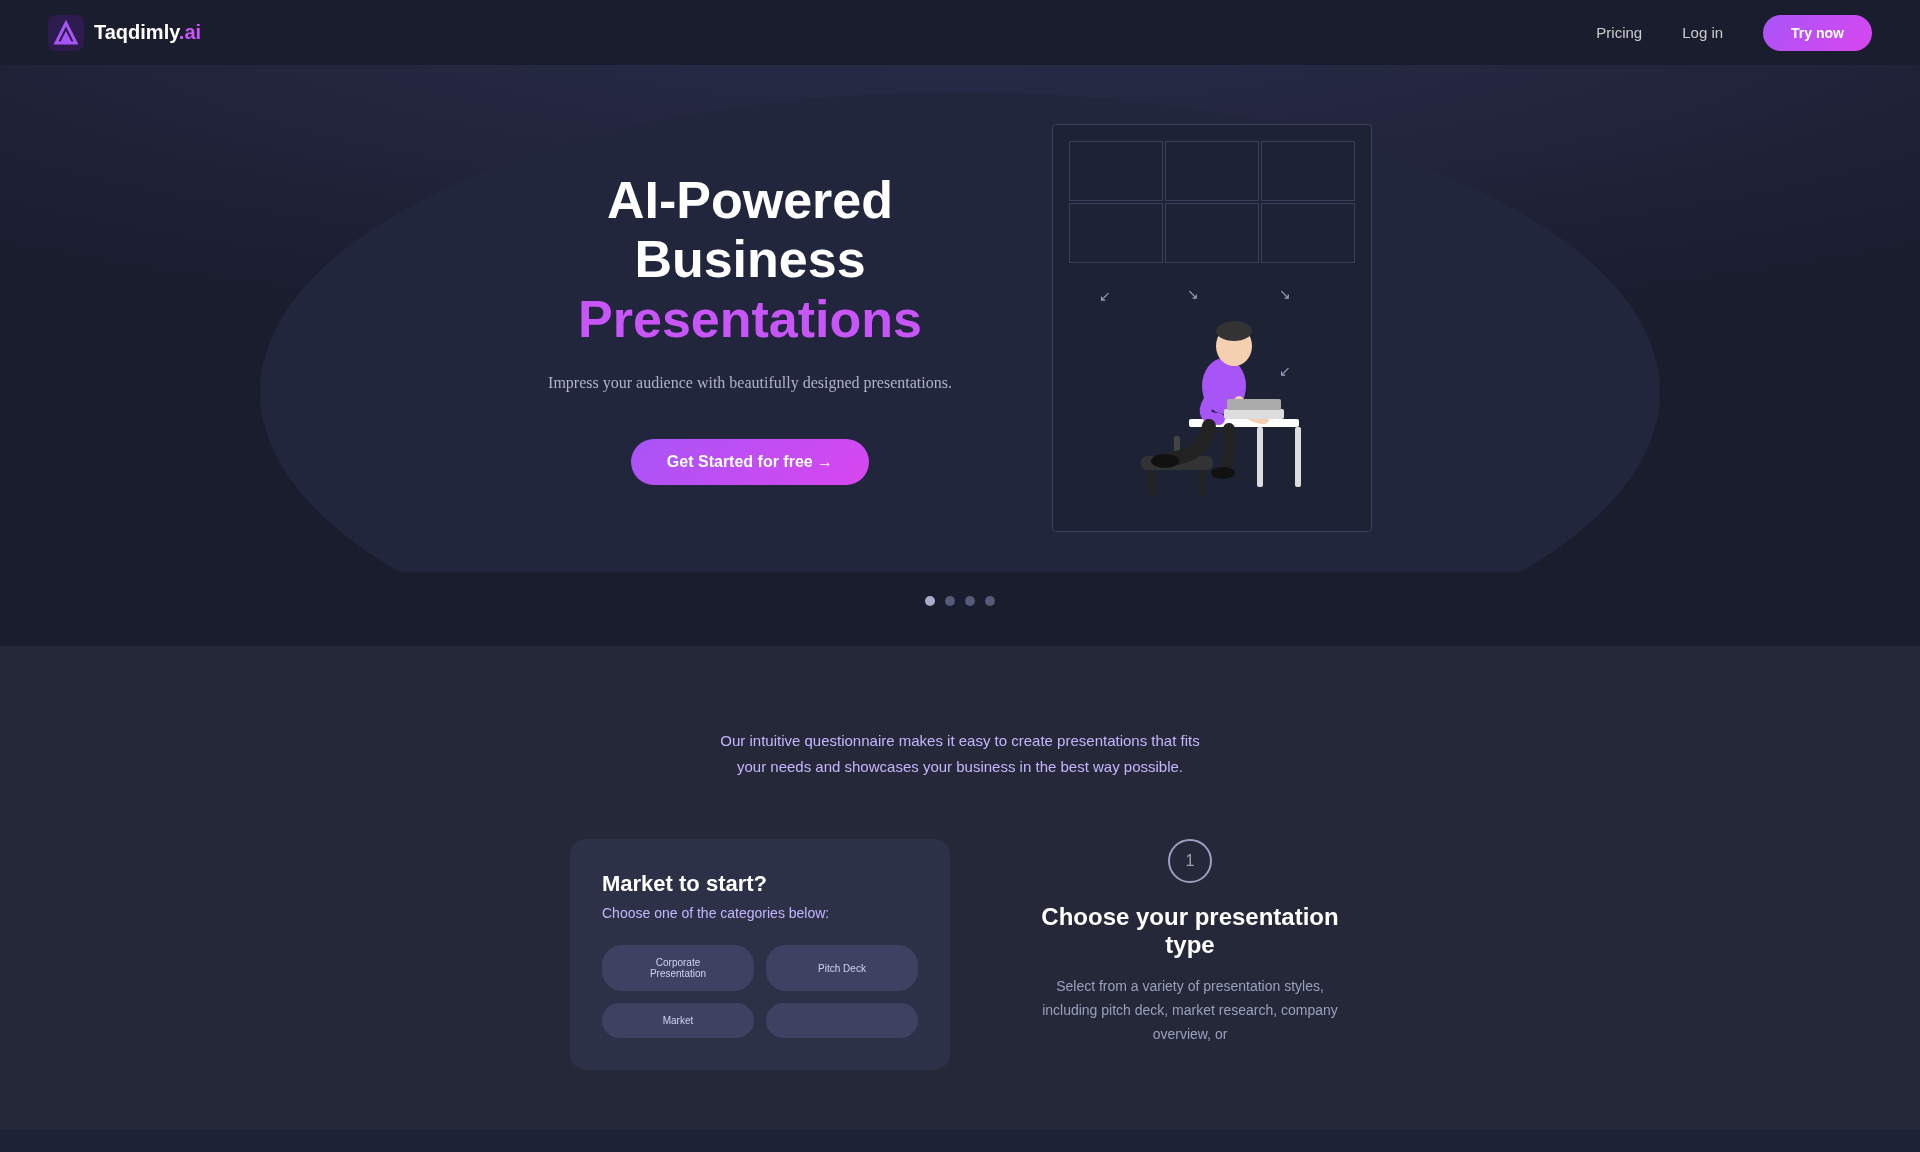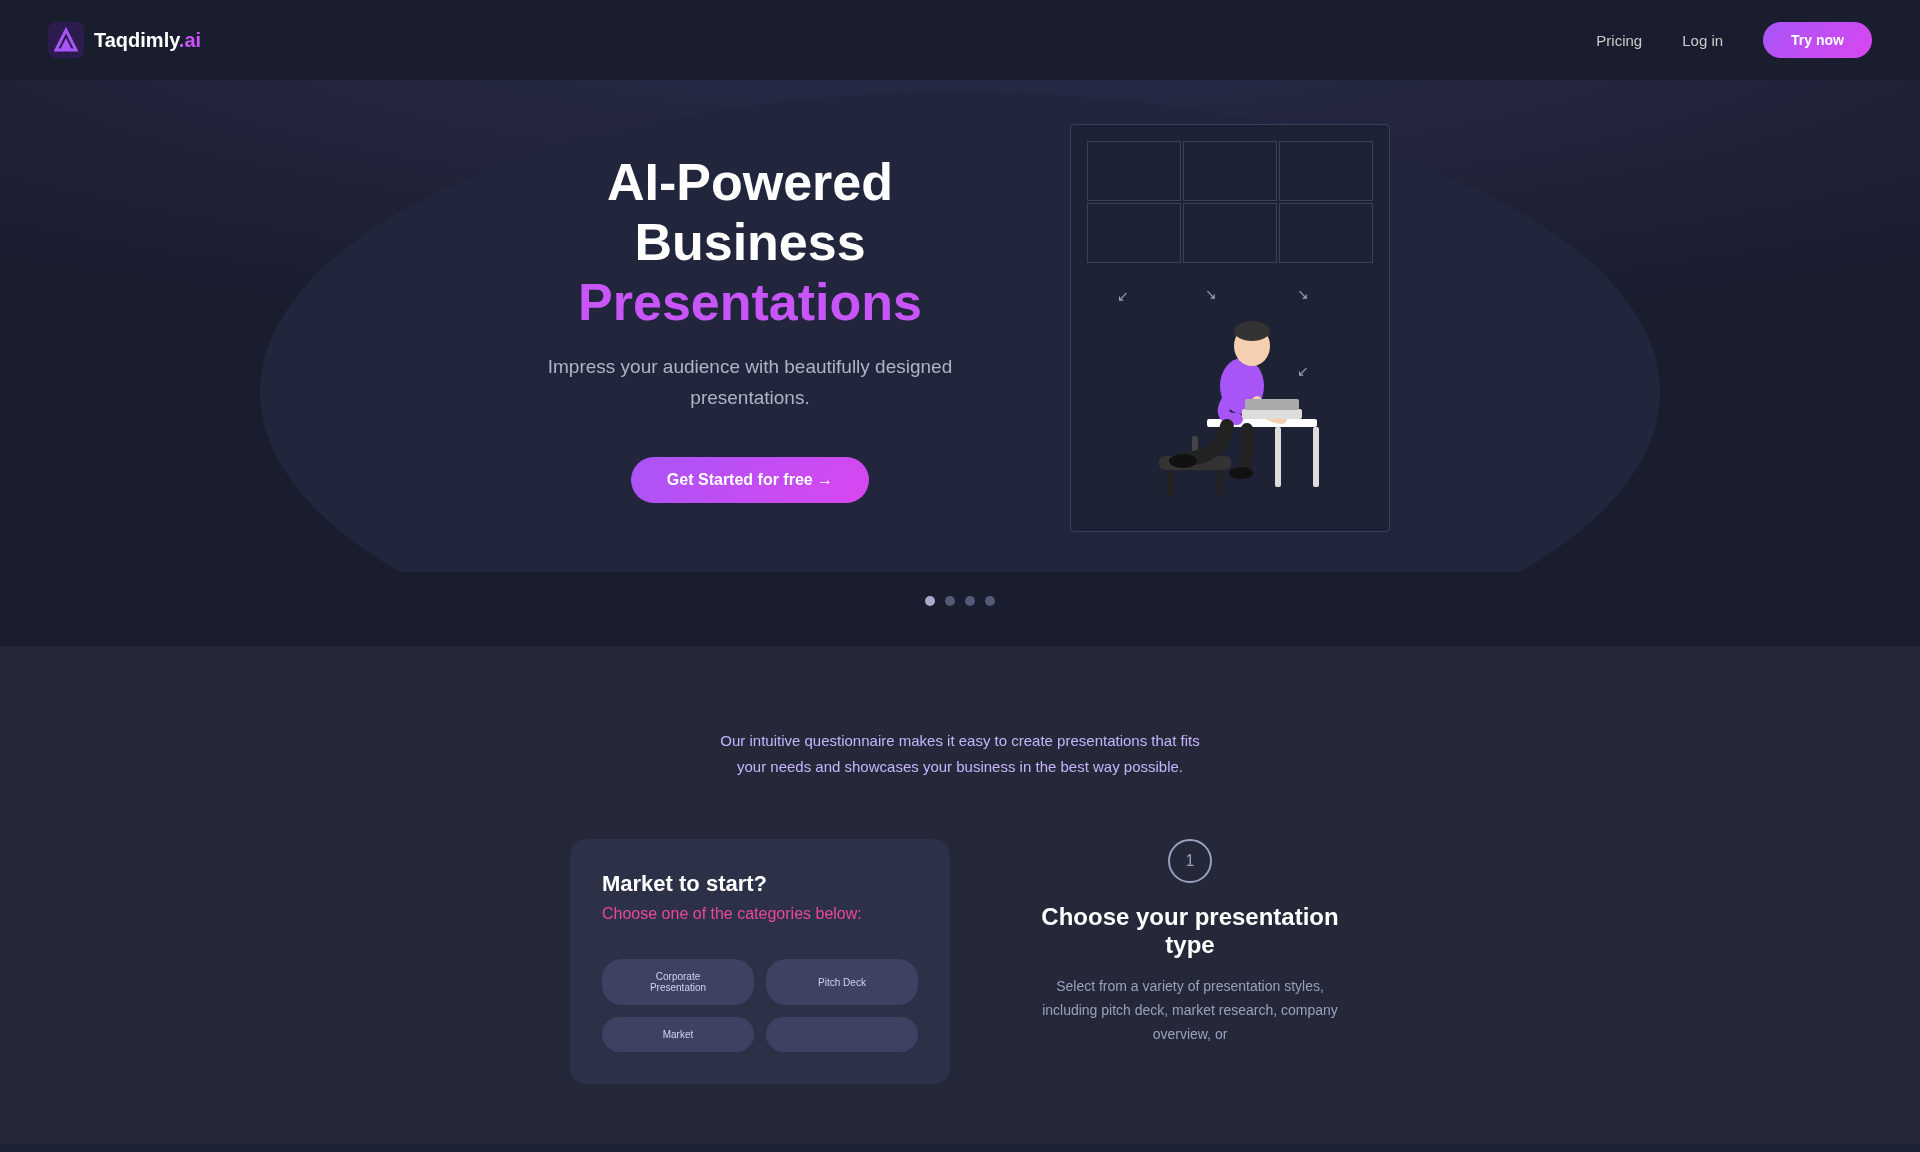--- a/index.html
+++ b/index.html
@@ -9,21 +9,21 @@
       color: #ffffff;
       overflow-x: hidden;
     }
 
     
     nav {
       display: flex;
       align-items: center;
       justify-content: space-between;
       padding: 0 48px;
-      height: 80px;
+      height: 65px;
       background-color: #1a1d2e;
       position: fixed;
       top: 0; left: 0; right: 0;
       z-index: 100;
     }
     .nav-logo {
       display: flex;
       align-items: center;
       gap: 10px;
     }
@@ -101,24 +101,25 @@
       line-height: 1.15;
       color: #ffffff;
     }
     .hero-title-accent {
       font-size: 52px;
       font-weight: 800;
       color: #c855f7;
       line-height: 1.15;
     }
     .hero-subtitle {
-      font-size: 19px;
+      font-size: 16px;
       color: #b0b3c6;
       margin: 20px 0 44px;
       line-height: 1.6;
+      font-family: Liberation Serif, serif;
     }
     .btn-cta {
       background: linear-gradient(135deg, #a855f7, #d946ef);
       color: #fff;
       border: none;
       border-radius: 32px;
       padding: 14px 36px;
       font-size: 16px;
       font-weight: 600;
       cursor: pointer;
@@ -207,23 +208,23 @@
       padding: 32px;
       width: 380px;
       flex-shrink: 0;
     }
     .card-title {
       font-size: 22px;
       font-weight: 700;
       margin-bottom: 8px;
     }
     .card-desc {
-      font-size: 16px;
-      color: #ec4899;
-      margin-bottom: 36px;
+      font-size: 14px;
+      color: #c4b5fd;
+      margin-bottom: 24px;
     }
     .category-grid {
       display: grid;
       grid-template-columns: 1fr 1fr;
       gap: 12px;
     }
     .category-btn {
       background: #3d4263;
       border: none;
       border-radius: 20px;

